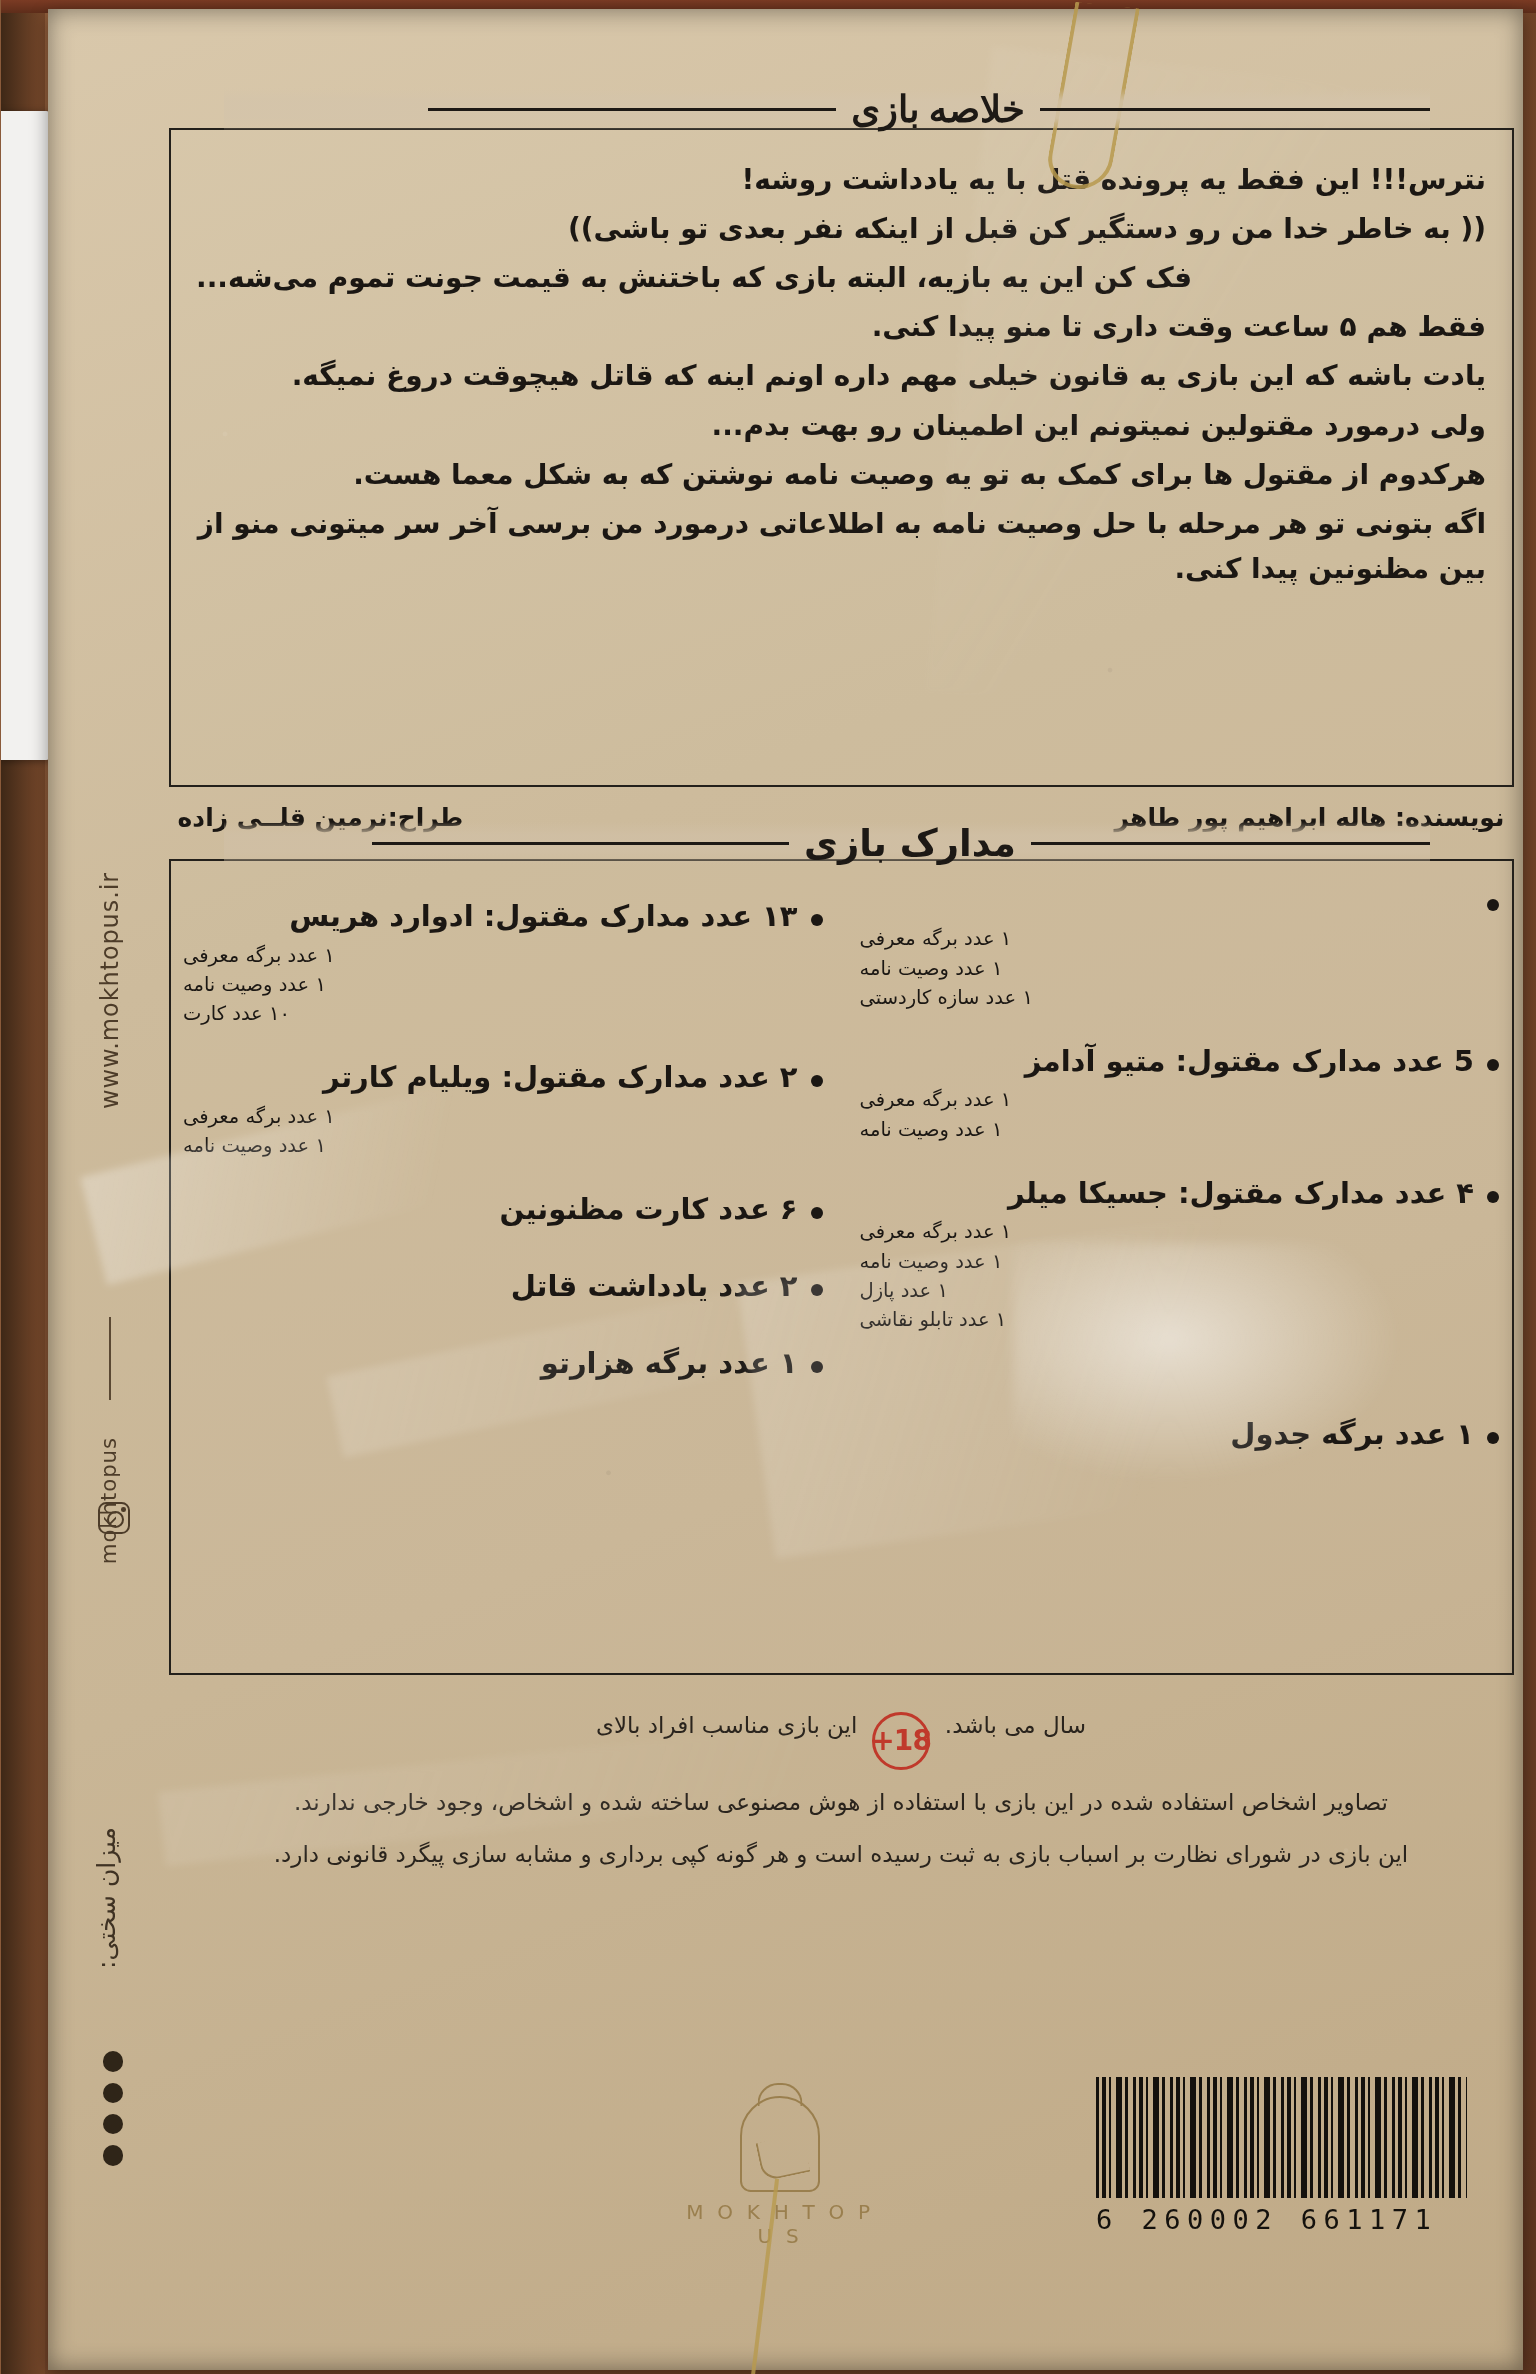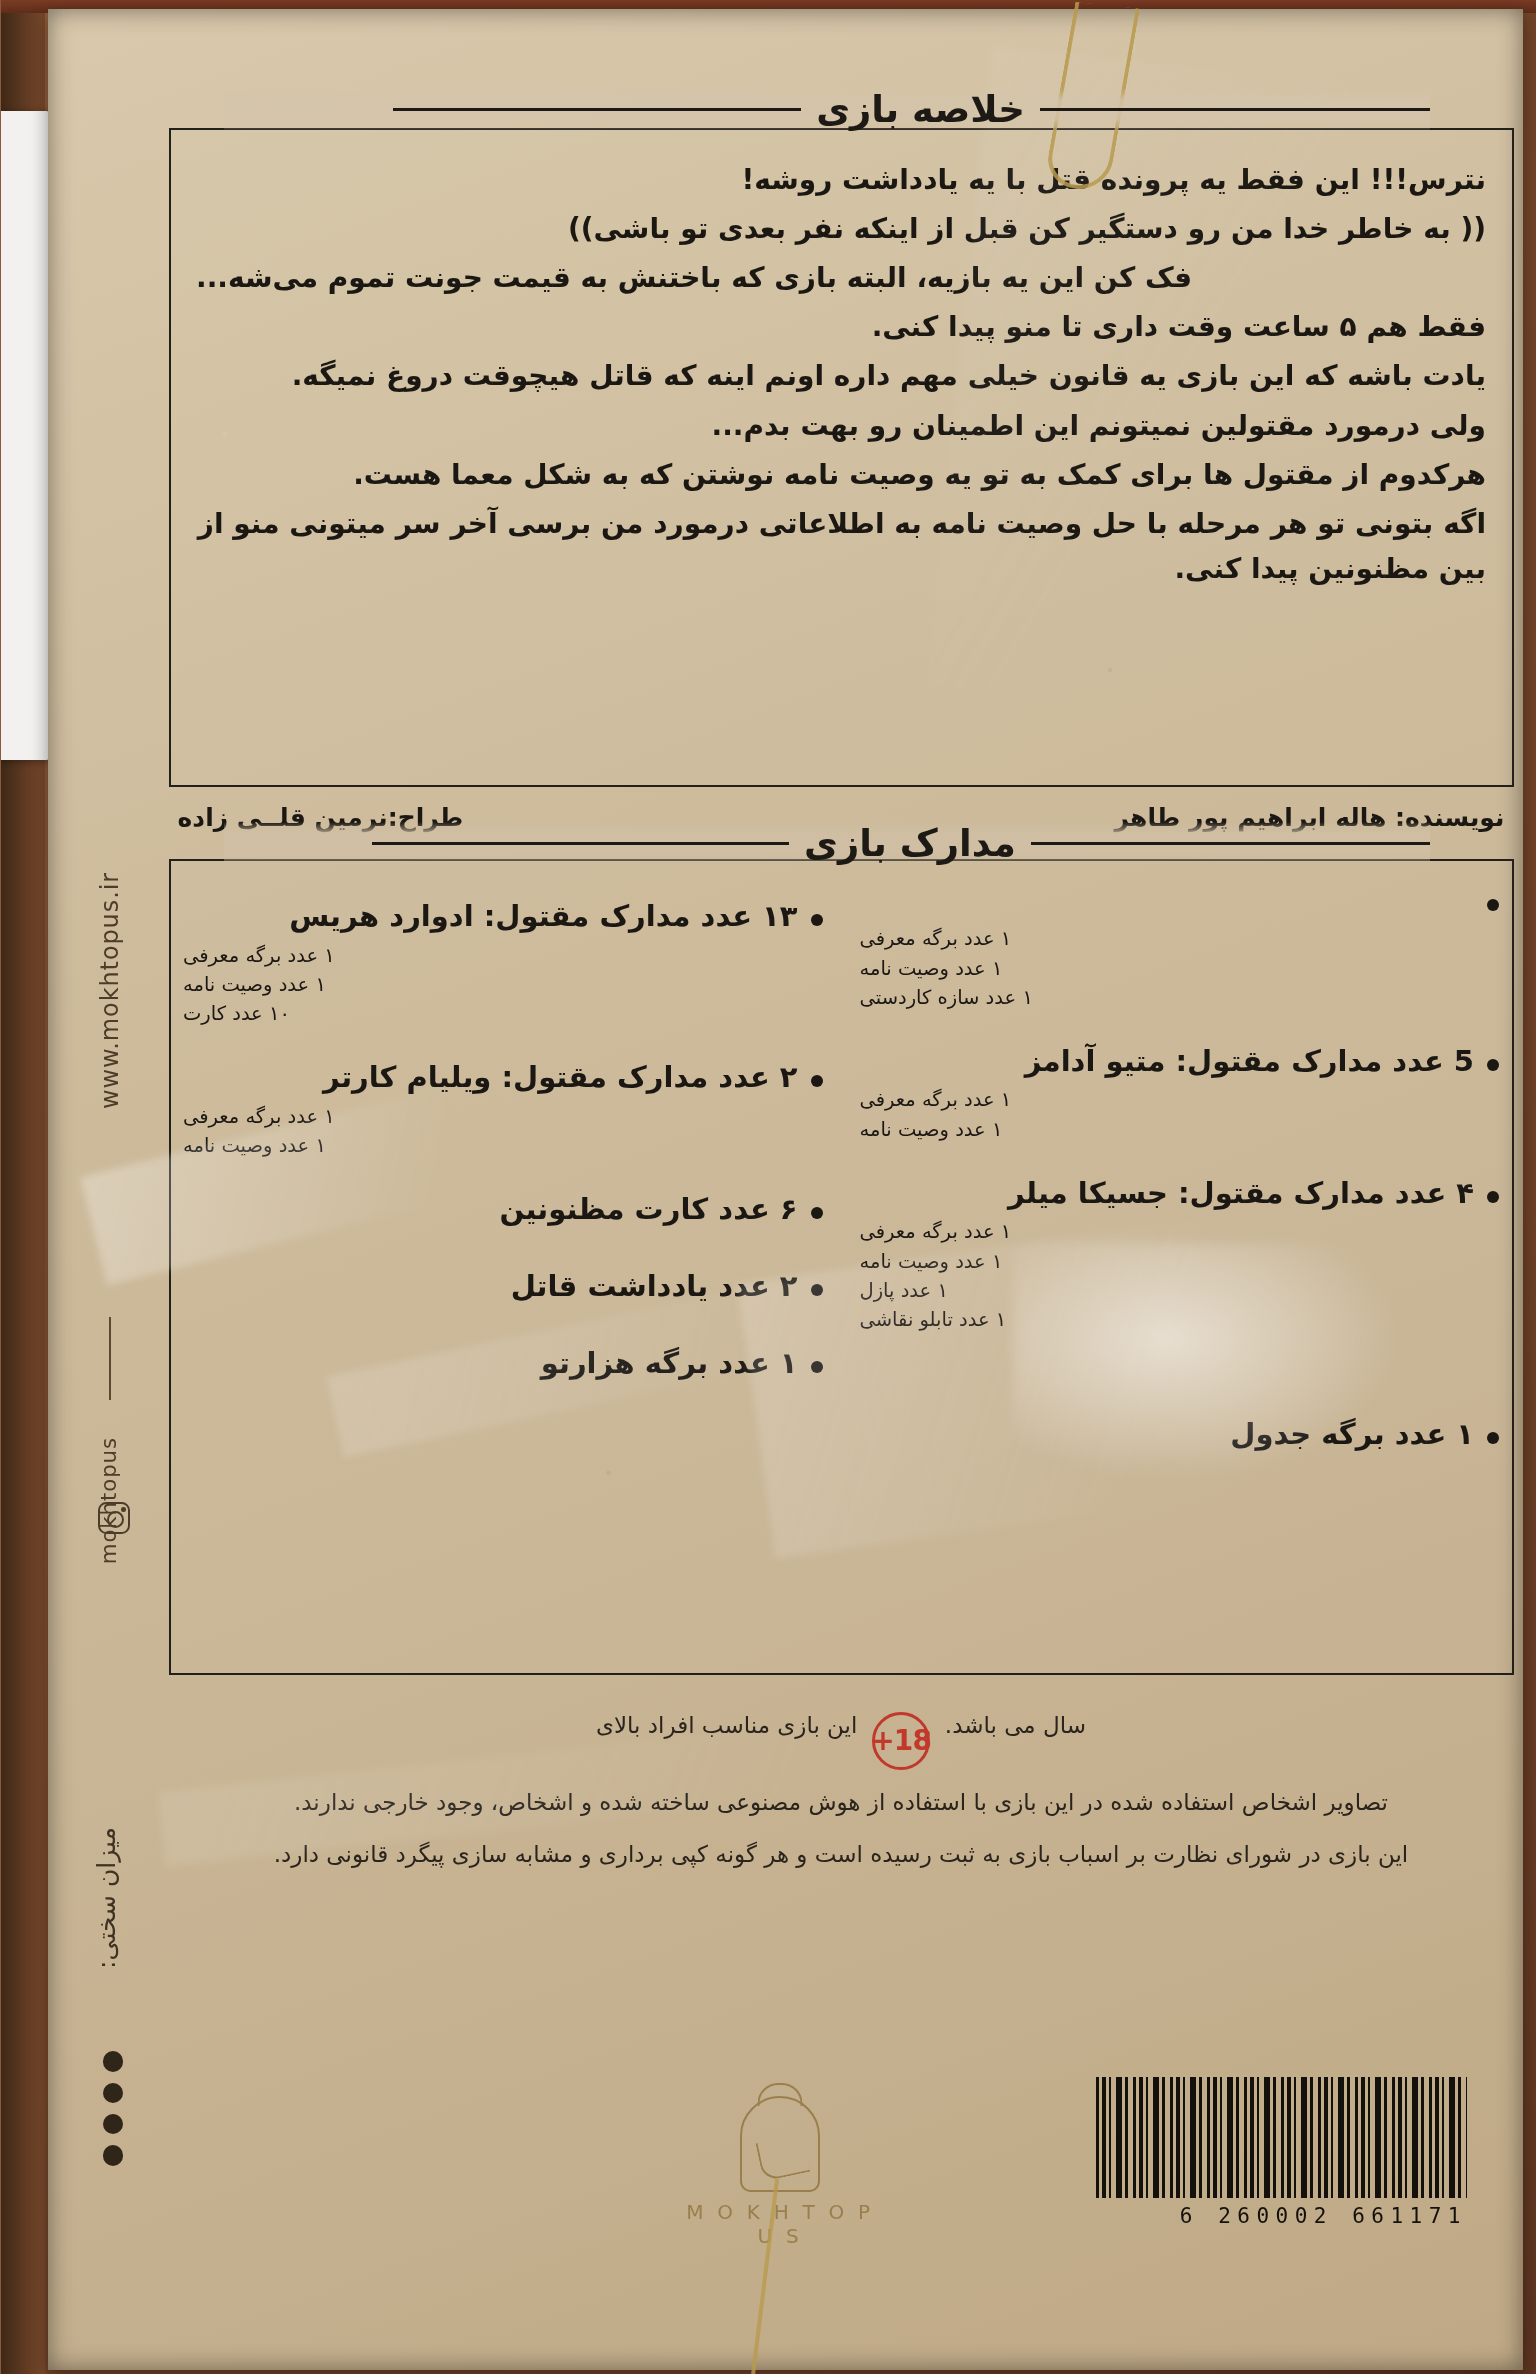--- a/index.html
+++ b/index.html
@@ -152,21 +152,21 @@
   .section-title .rule { height: 2.8px; background: #1d1915; flex: 0 0 auto; }
 
   
   .panel {
     position: absolute;
     border: 2.8px solid #23201b;
     background: rgba(255,255,255,0.02);
   }
   #summary-panel { right: 9.3px; top: 119px; width: 1345px; height: 659px; }
   #summary-head { position: absolute; right: 93px; top: 79px; width: 1206px; z-index: 3;
-                  background: linear-gradient(180deg, rgba(212,196,170,0) 0%, rgba(212,196,170,.85) 30%, rgba(212,196,170,.85) 70%, rgba(212,196,170,0) 100%);}
+                  background: linear-gradient(180deg, rgba(212,196,170,0) 0%, rgba(212,196,170,.85) 30%, rgba(212,196,170,.85) 70%, rgba(212,196,170,0) 100%); font-family: Liberation Serif, serif;}
   #summary-head .rule.left { width: 390px; }
   #summary-head .rule.right { width: 408px; }
 
   .summary-body {
     position: absolute;
     right: 37px; left: 37px; top: 148px;
     text-align: right;
     direction: rtl;
     color: #1b1713;
     font-size: 28px;
@@ -249,22 +249,22 @@
     height: 121px; width: 371px;
     background-image: repeating-linear-gradient(90deg,
       #14110d 0 2.8px, transparent 2.8px 5.6px,
       #14110d 5.6px 10.2px, transparent 10.2px 13px,
       #14110d 13px 15px, transparent 15px 20.4px,
       #14110d 20.4px 26px, transparent 26px 29px,
       #14110d 29px 32px, transparent 32px 37px);
   }
   .barcode-digits {
     margin-top: 5.6px; font-family: "DejaVu Sans Mono", monospace;
-    font-size: 21px; letter-spacing: 6.5px; color: #14110d;
-    direction: ltr; text-align: right; width: 371px;
+    font-size: 27px; letter-spacing: 6.5px; color: #14110d;
+    direction: ltr; text-align: left; width: 371px;
   }
 
   
   .logo {
     position: absolute;
     left: 519px; top: 2087px;
     width: 204px; text-align: center; color: #9a7f4e;
   }
   .logo .mark {
     width: 80px; height: 96px; margin: 0 auto 7.4px;

